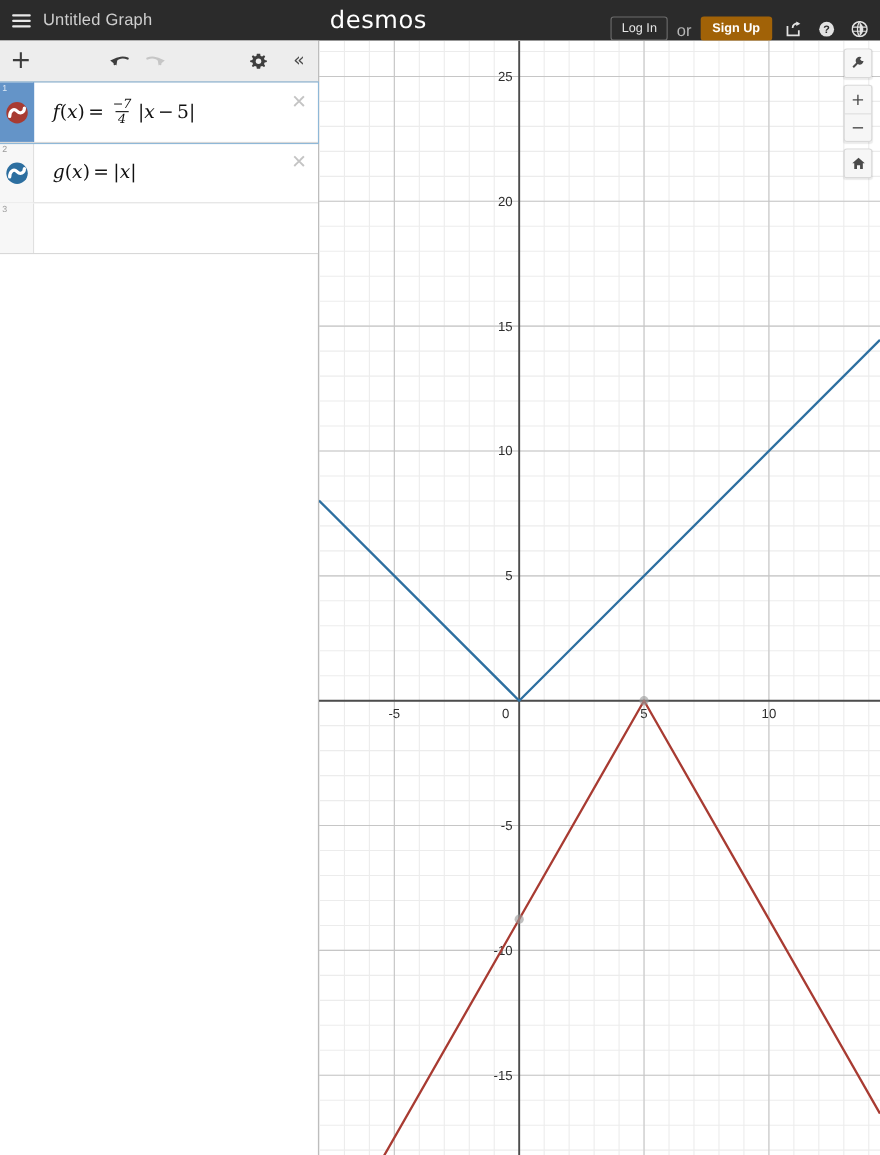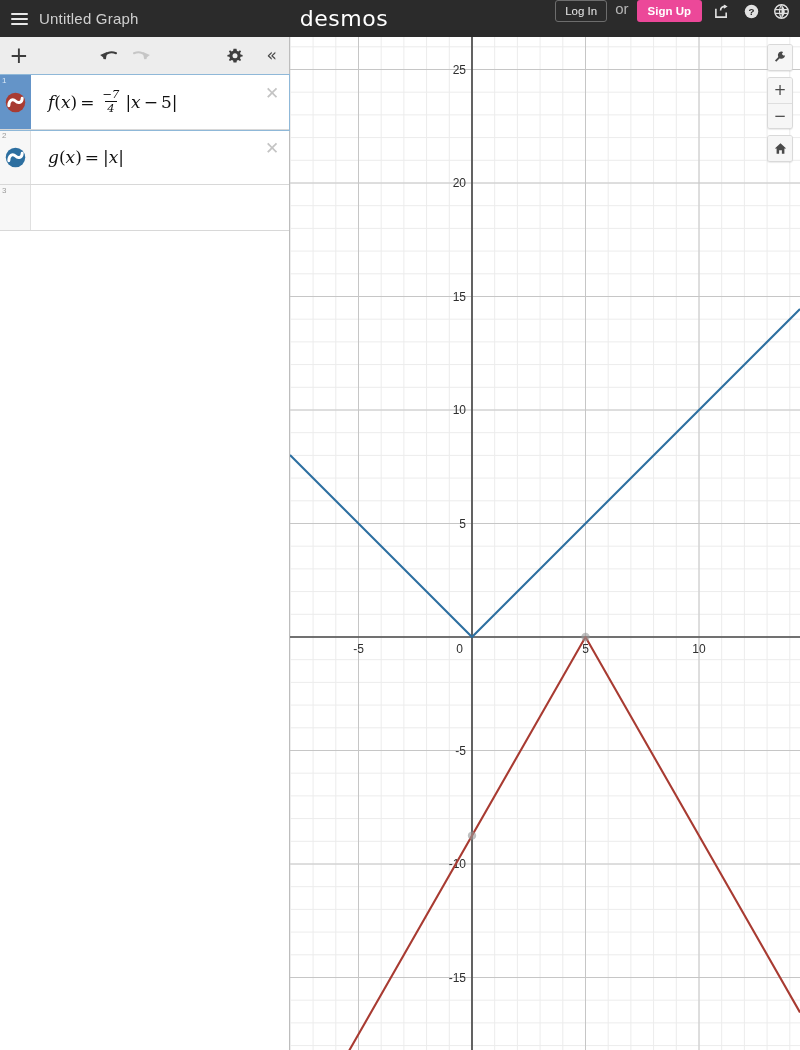--- a/index.html
+++ b/index.html
@@ -38,31 +38,31 @@
     display: flex; align-items: center; justify-content: center;
     pointer-events: none;
   }
   #brand-text {
     color: #fff; font-size: 22px; font-weight: 400;
     letter-spacing: .5px;
     font-family: "DejaVu Sans", sans-serif;
   }
   #header-right {
     position: absolute; right: 8px; top: 0;
-    height: 37px; display: flex; align-items: flex-start; gap: 8px;
+    height: 37px; display: flex; align-items: flex-end; gap: 8px;
   }
   #login-btn {
     color: #e6e6e6; background: transparent;
     border: 1px solid #6d6d6d; border-radius: 3px;
     font-size: 11.5px; padding: 4px 9px; cursor: pointer;
     font-family: "Liberation Sans", sans-serif;
   }
   #or-text { color: #b5b5b5; font-size: 15px; }
   #signup-btn {
-    color: #fff; background: #ec4899;
+    color: #fff; background: #a16207;
     border: none; border-radius: 3px;
     font-size: 11.5px; font-weight: bold;
     padding: 5px 11px; cursor: pointer;
     font-family: "Liberation Sans", sans-serif;
   }
   .hdr-icon {
     width: 22px; height: 22px; cursor: pointer;
     display: flex; align-items: center; justify-content: center;
   }
   .hdr-icon svg { display: block; }

